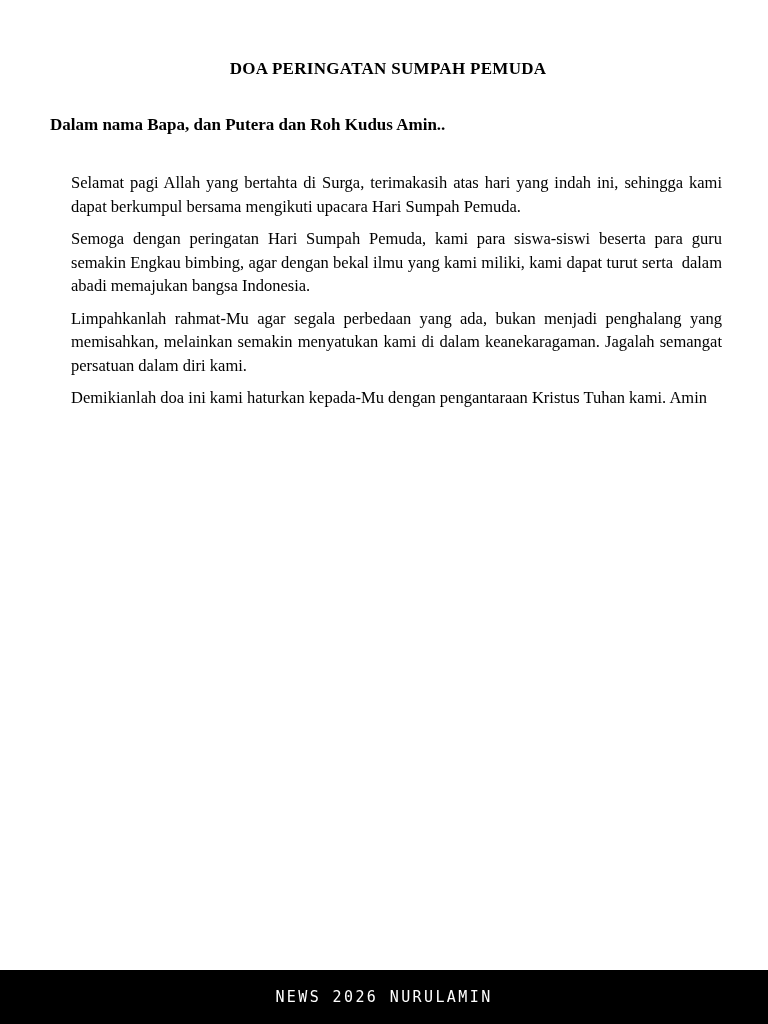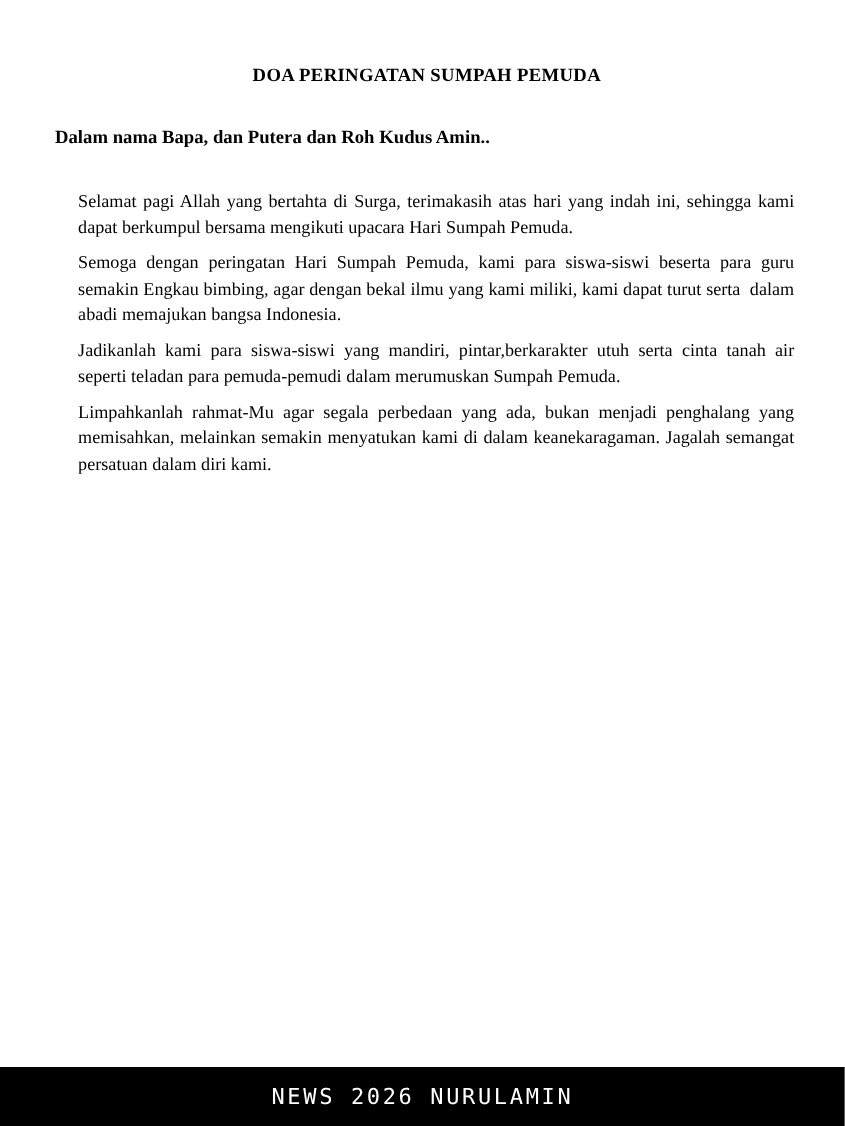--- a/index.html
+++ b/index.html
@@ -66,38 +66,38 @@
     width: 768px;
     height: 54px;
     background: #000000;
     display: flex;
     align-items: center;
     justify-content: center;
   }
   .footer-text {
     color: #ffffff;
     font-family: "DejaVu Sans Mono", "Liberation Mono", monospace;
-    font-size: 20px;
+    font-size: 15px;
     letter-spacing: 2.4px;
     white-space: pre;
   }
 </style>
 </head>
 <body>
 
 <div class="page">
 
   <h1 class="doc-title">DOA PERINGATAN SUMPAH PEMUDA</h1>
 
   <p class="doc-subtitle">Dalam nama Bapa, dan Putera dan Roh Kudus Amin..</p>
 
   <div class="body-block">
     <p class="para">Selamat pagi Allah yang bertahta di Surga, terimakasih atas hari yang indah ini, sehingga kami dapat berkumpul bersama mengikuti upacara Hari Sumpah Pemuda.</p>
     <p class="para">Semoga dengan peringatan Hari Sumpah Pemuda, kami para siswa-siswi beserta para guru semakin Engkau bimbing, agar dengan bekal ilmu yang kami miliki, kami dapat turut serta  dalam abadi memajukan bangsa Indonesia.</p>
-    <p class="para">Jadikanlah kami para siswa-siswi yang mandiri, pintar,berkarakter utuh serta cinta tanah air  seperti teladan para pemuda-pemudi dalam merumuskan Sumpah Pemuda.</p>
     <p class="para">Limpahkanlah rahmat-Mu agar segala perbedaan yang ada, bukan menjadi penghalang yang memisahkan, melainkan semakin menyatukan kami di dalam keanekaragaman. Jagalah semangat persatuan dalam diri kami.</p>
+    <p class="para">Demikianlah doa ini kami haturkan kepada-Mu dengan pengantaraan Kristus Tuhan kami. Amin</p>
   </div>
 
 </div>
 
 <div class="footer-bar">
   <span class="footer-text">NEWS 2026 NURULAMIN</span>
 </div>
 
 </body></html>

